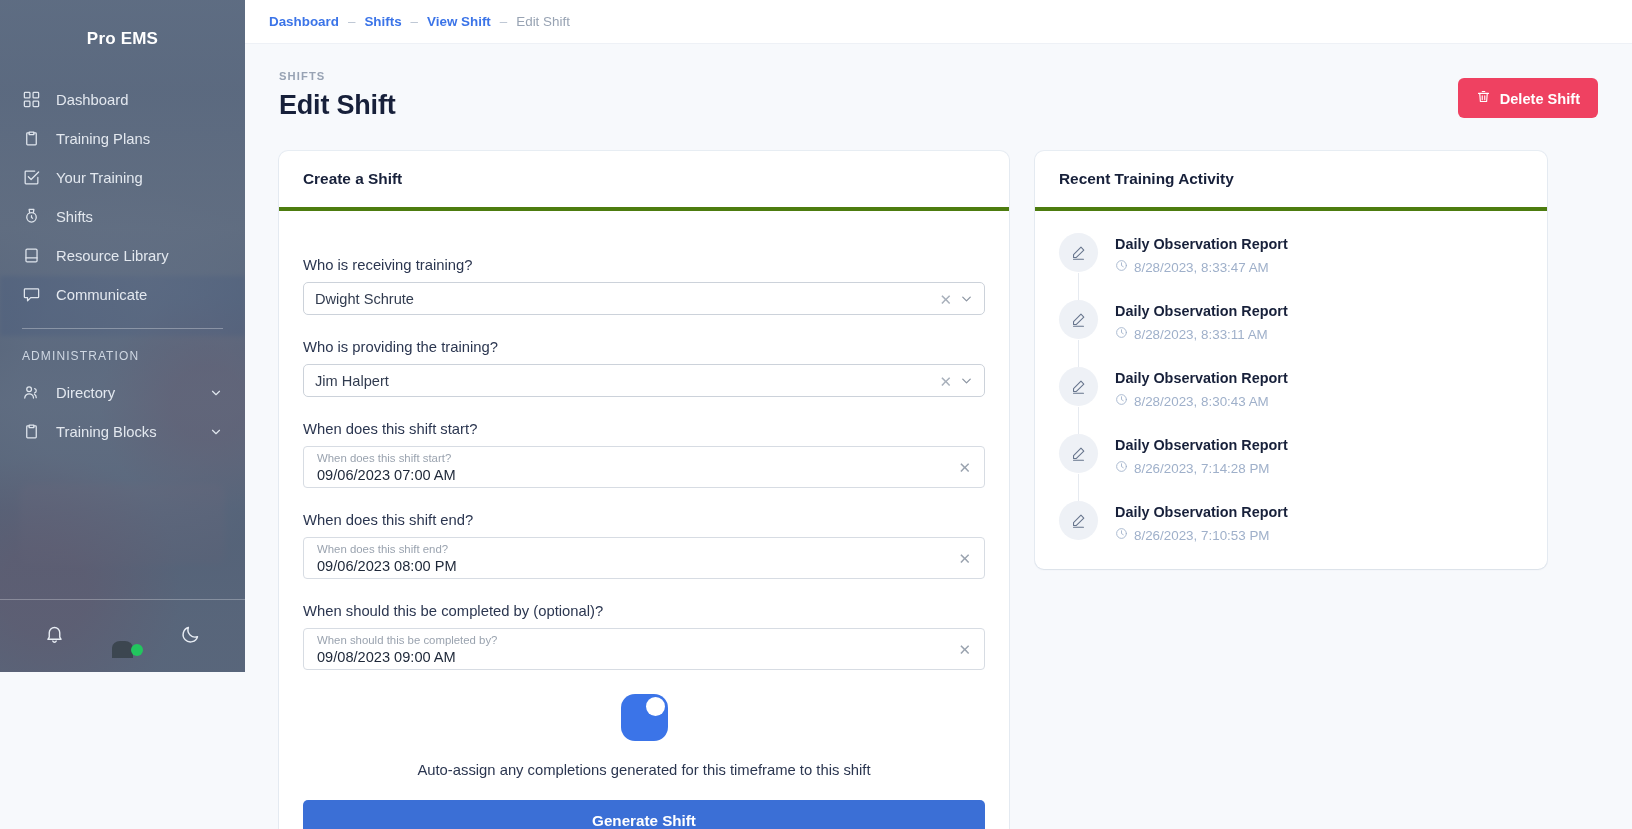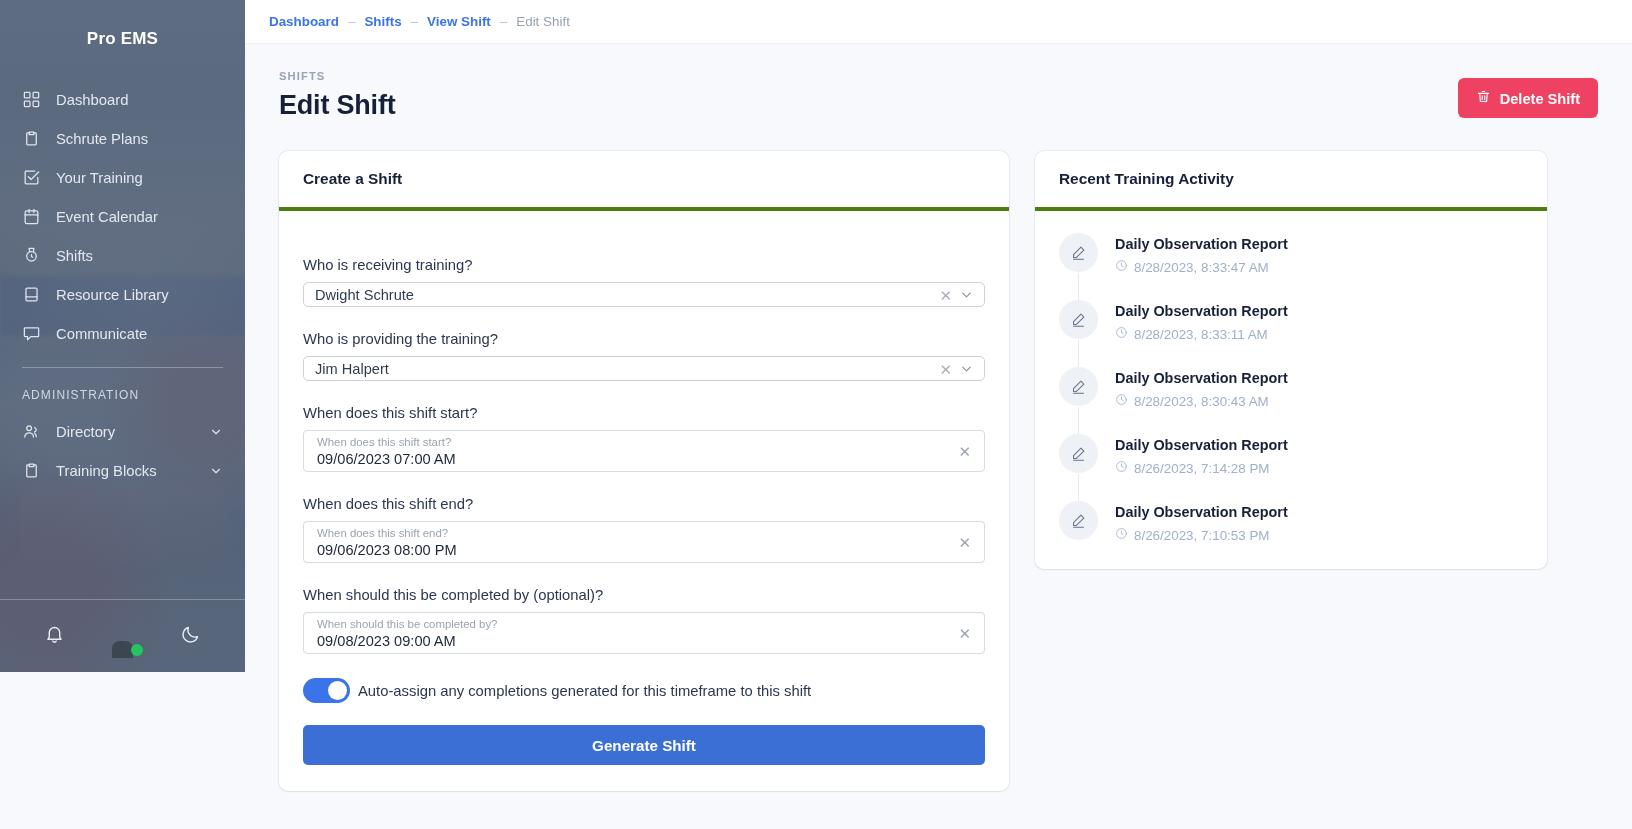--- a/index.html
+++ b/index.html
@@ -134,21 +134,21 @@
     color: #17203a; font-size: 15.4px; font-weight: 700;
   }
   .card-left { flex: 0 0 730px; }
   .card-right { flex: 0 0 512px; }
   .form-body { padding: 22px 24px 26px 24px; }
 
   .field-label { color: #2b3650; font-size: 14.8px; font-weight: 500; margin-bottom: 9px; margin-top: 24px; }
   .form-group { margin-bottom: 19px; }
 
   .select-box {
-    position: relative; height: 25px;
+    position: relative; height: 33px;
     border: 1px solid #ccd2da; border-radius: 5px; background: #fff;
     display: flex; align-items: center; padding: 0 56px 0 11px;
   }
   .select-value { color: #313b4f; font-size: 14.6px; }
   .select-clear {
     position: absolute; right: 32px; top: 50%; transform: translateY(-50%);
     color: #a8b0bb; font-size: 15px; line-height: 1; cursor: pointer; font-weight: 400;
   }
   .select-caret {
     position: absolute; right: 10px; top: 50%; transform: translateY(-50%);
@@ -161,21 +161,21 @@
     border: 1px solid #d7dce3; border-radius: 4px; background: #fff;
     padding: 5px 42px 0 13px;
   }
   .dt-float { color: #9aa3af; font-size: 11.4px; line-height: 13px; }
   .dt-value { color: #1d2738; font-size: 14.6px; line-height: 19px; margin-top: 1px; }
   .dt-clear {
     position: absolute; right: 13px; top: 50%; transform: translateY(-50%);
     color: #9aa3af; font-size: 15px; line-height: 1; cursor: pointer;
   }
 
-  .toggle-row { display: flex; align-items: center; gap: 8px; margin: 24px 0 22px 0; }
+  .toggle-row { display: flex; align-items: center; gap: 21px; margin: 24px 0 22px 0; flex-direction: column; }
   .toggle {
     width: 47px; height: 25px; border-radius: 14px; background: #3b74e8;
     position: relative; cursor: pointer; flex: 0 0 47px;
   }
   .toggle .knob {
     position: absolute; right: 3px; top: 3px;
     width: 19px; height: 19px; border-radius: 50%; background: #fff;
   }
   .toggle-text { color: #2b3650; font-size: 14.8px; }
 
@@ -230,42 +230,33 @@
           <span>Dashboard</span>
         </div>
 
         <div class="nav-item">
           <span class="ico">
             <svg viewBox="0 0 24 24">
                 <path d="M9 4h6v3H9z"></path>
                 <path d="M15 5h2a1 1 0 0 1 1 1v13a1 1 0 0 1-1 1H7a1 1 0 0 1-1-1V6a1 1 0 0 1 1-1h2"></path>
               </svg>
           </span>
-          <span>Schrute Plans</span>
+          <span>Training Plans</span>
         </div>
 
         <div class="nav-item">
           <span class="ico">
             <svg viewBox="0 0 24 24">
                 <path d="M20 12v7a1 1 0 0 1-1 1H5a1 1 0 0 1-1-1V5a1 1 0 0 1 1-1h11"></path>
                 <path d="M8 11l3.5 3.5L21 5"></path>
               </svg>
           </span>
           <span>Your Training</span>
         </div>
 
-        <div class="nav-item">
-          <span class="ico">
-            <svg viewBox="0 0 24 24">
-                <rect x="4" y="5" width="16" height="16" rx="2"></rect>
-                <path d="M4 10h16M9 3v4M15 3v4"></path>
-              </svg>
-          </span>
-          <span>Event Calendar</span>
-        </div>
 
         <div class="nav-item">
           <span class="ico">
             <svg viewBox="0 0 24 24">
                 <circle cx="12" cy="13" r="6"></circle>
                 <path d="M12 11v2.2l1.4 1"></path>
                 <path d="M9 3h6M9.6 7.2L9 3M14.4 7.2L15 3"></path>
               </svg>
           </span>
           <span>Shifts</span>

